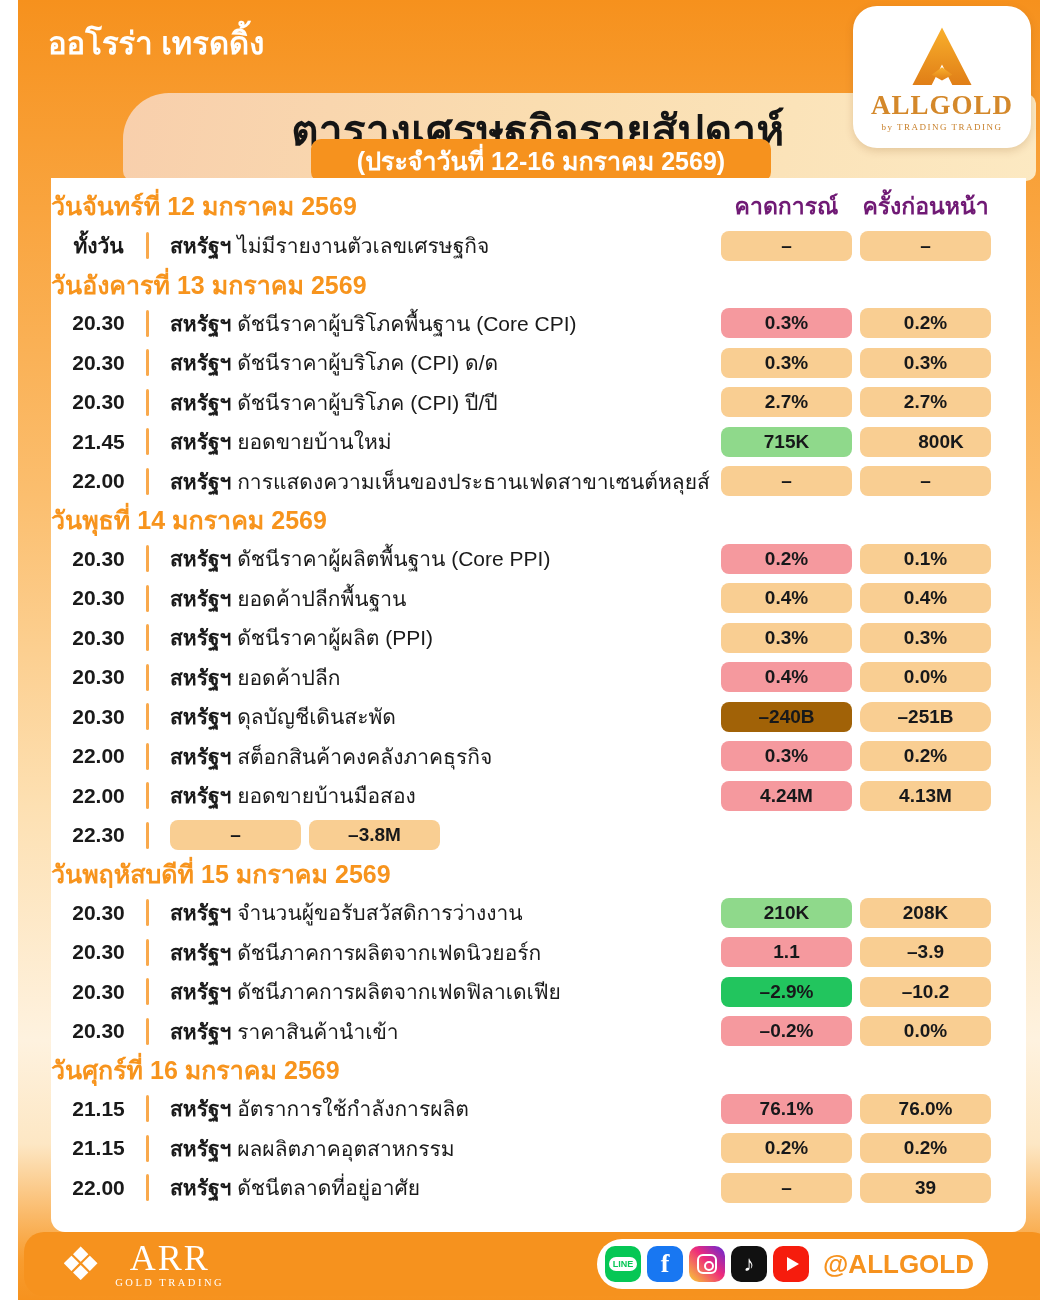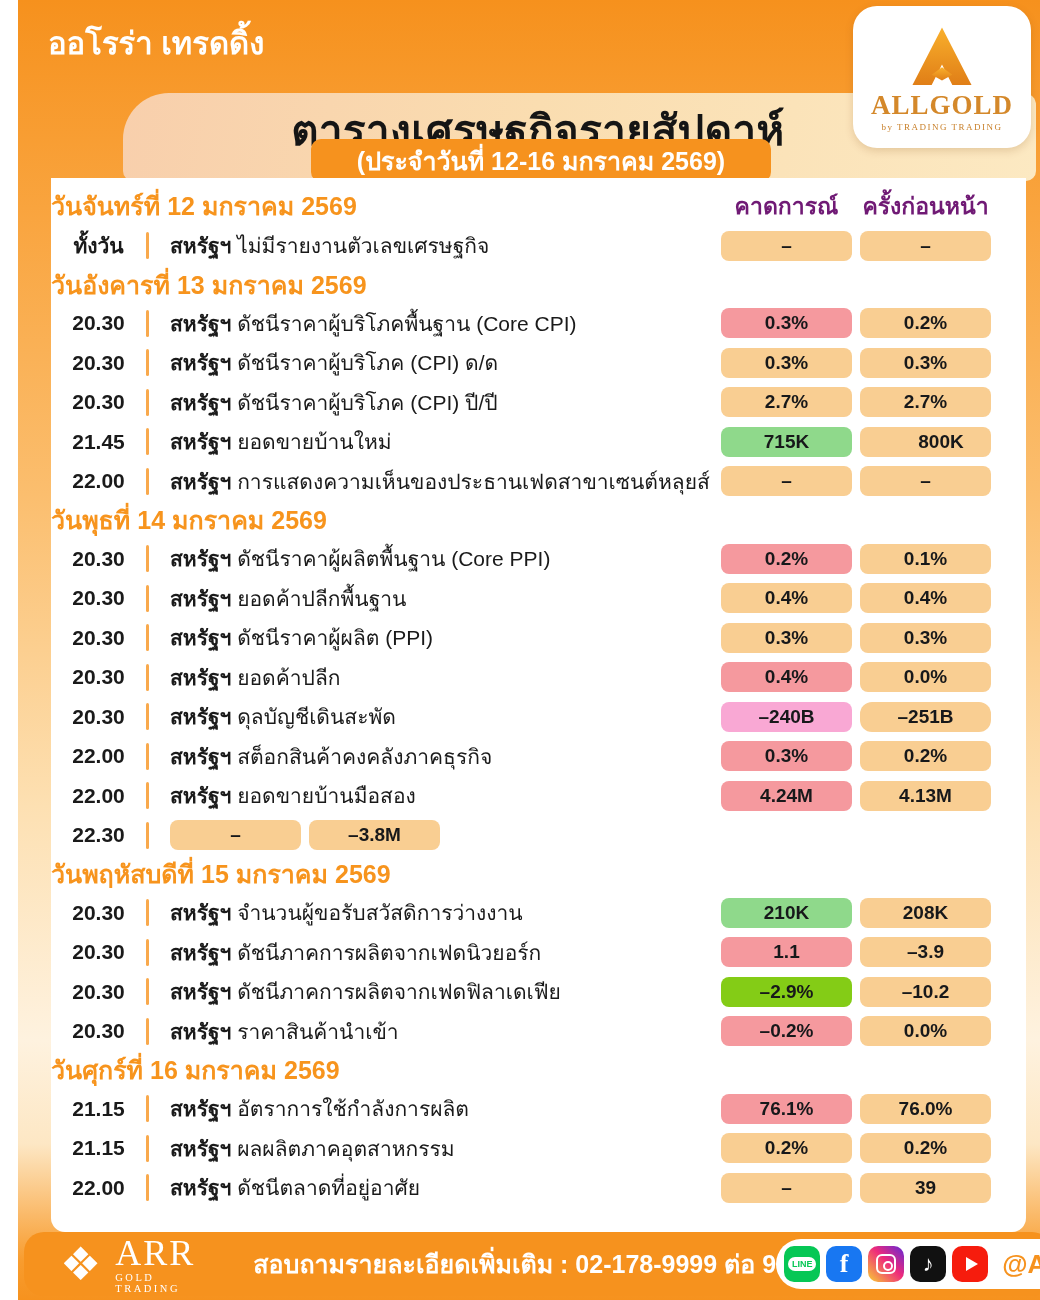--- a/index.html
+++ b/index.html
@@ -196,21 +196,21 @@
           <div class="pills">
             <div class="pill" style="background: rgb(245, 153, 158);">0.4%</div>
             <div class="pill" style="background: rgb(249, 206, 146);">0.0%</div>
           </div>
         </div>
         <div class="row">
           <div class="time">20.30</div>
           <div class="vline"></div>
           <div class="event"><b>สหรัฐฯ </b>ดุลบัญชีเดินสะพัด</div>
           <div class="pills">
-            <div class="pill" style="background: #f9a8d4;">–240B</div>
+            <div class="pill" style="background: #a16207;">–240B</div>
             <div class="pill" style="background: rgb(249, 206, 146); border-radius: 12px;">–251B</div>
           </div>
         </div>
         <div class="row">
           <div class="time">22.00</div>
           <div class="vline"></div>
           <div class="event"><b>สหรัฐฯ </b>สต็อกสินค้าคงคลังภาคธุรกิจ</div>
           <div class="pills">
             <div class="pill" style="background: rgb(245, 153, 158);">0.3%</div>
             <div class="pill" style="background: rgb(249, 206, 146);">0.2%</div>
@@ -250,21 +250,21 @@
           <div class="pills">
             <div class="pill" style="background: rgb(245, 153, 158);">1.1</div>
             <div class="pill" style="background: rgb(249, 206, 146);">–3.9</div>
           </div>
         </div>
         <div class="row">
           <div class="time">20.30</div>
           <div class="vline"></div>
           <div class="event"><b>สหรัฐฯ </b>ดัชนีภาคการผลิตจากเฟดฟิลาเดเฟีย</div>
           <div class="pills">
-            <div class="pill" style="background: #84cc16;">–2.9%</div>
+            <div class="pill" style="background: #22c55e;">–2.9%</div>
             <div class="pill" style="background: rgb(249, 206, 146);">–10.2</div>
           </div>
         </div>
         <div class="row">
           <div class="time">20.30</div>
           <div class="vline"></div>
           <div class="event"><b>สหรัฐฯ </b>ราคาสินค้านำเข้า</div>
           <div class="pills">
             <div class="pill" style="background: rgb(245, 153, 158);">–0.2%</div>
             <div class="pill" style="background: rgb(249, 206, 146);">0.0%</div>
@@ -302,21 +302,20 @@
   </div>
 
   <div class="footer">
     <div class="arr-block">
       <div class="arr-diamond">❖</div>
       <div class="arr-text">
         <div class="arr-name">ARR</div>
         <div class="arr-tag">GOLD TRADING</div>
       </div>
     </div>
-    <div class="contact">สอบถามรายละเอียดเพิ่มเติม : 02-178-9999 ต่อ 9</div>
     <div class="social-pill">
       <div class="sicon line">
           <span>LINE</span>
         </div>
       <div class="sicon facebook">f</div>
       <div class="sicon instagram">
           <div class="cam"></div>
         </div>
       <div class="sicon tiktok">♪</div>
       <div class="sicon youtube">

